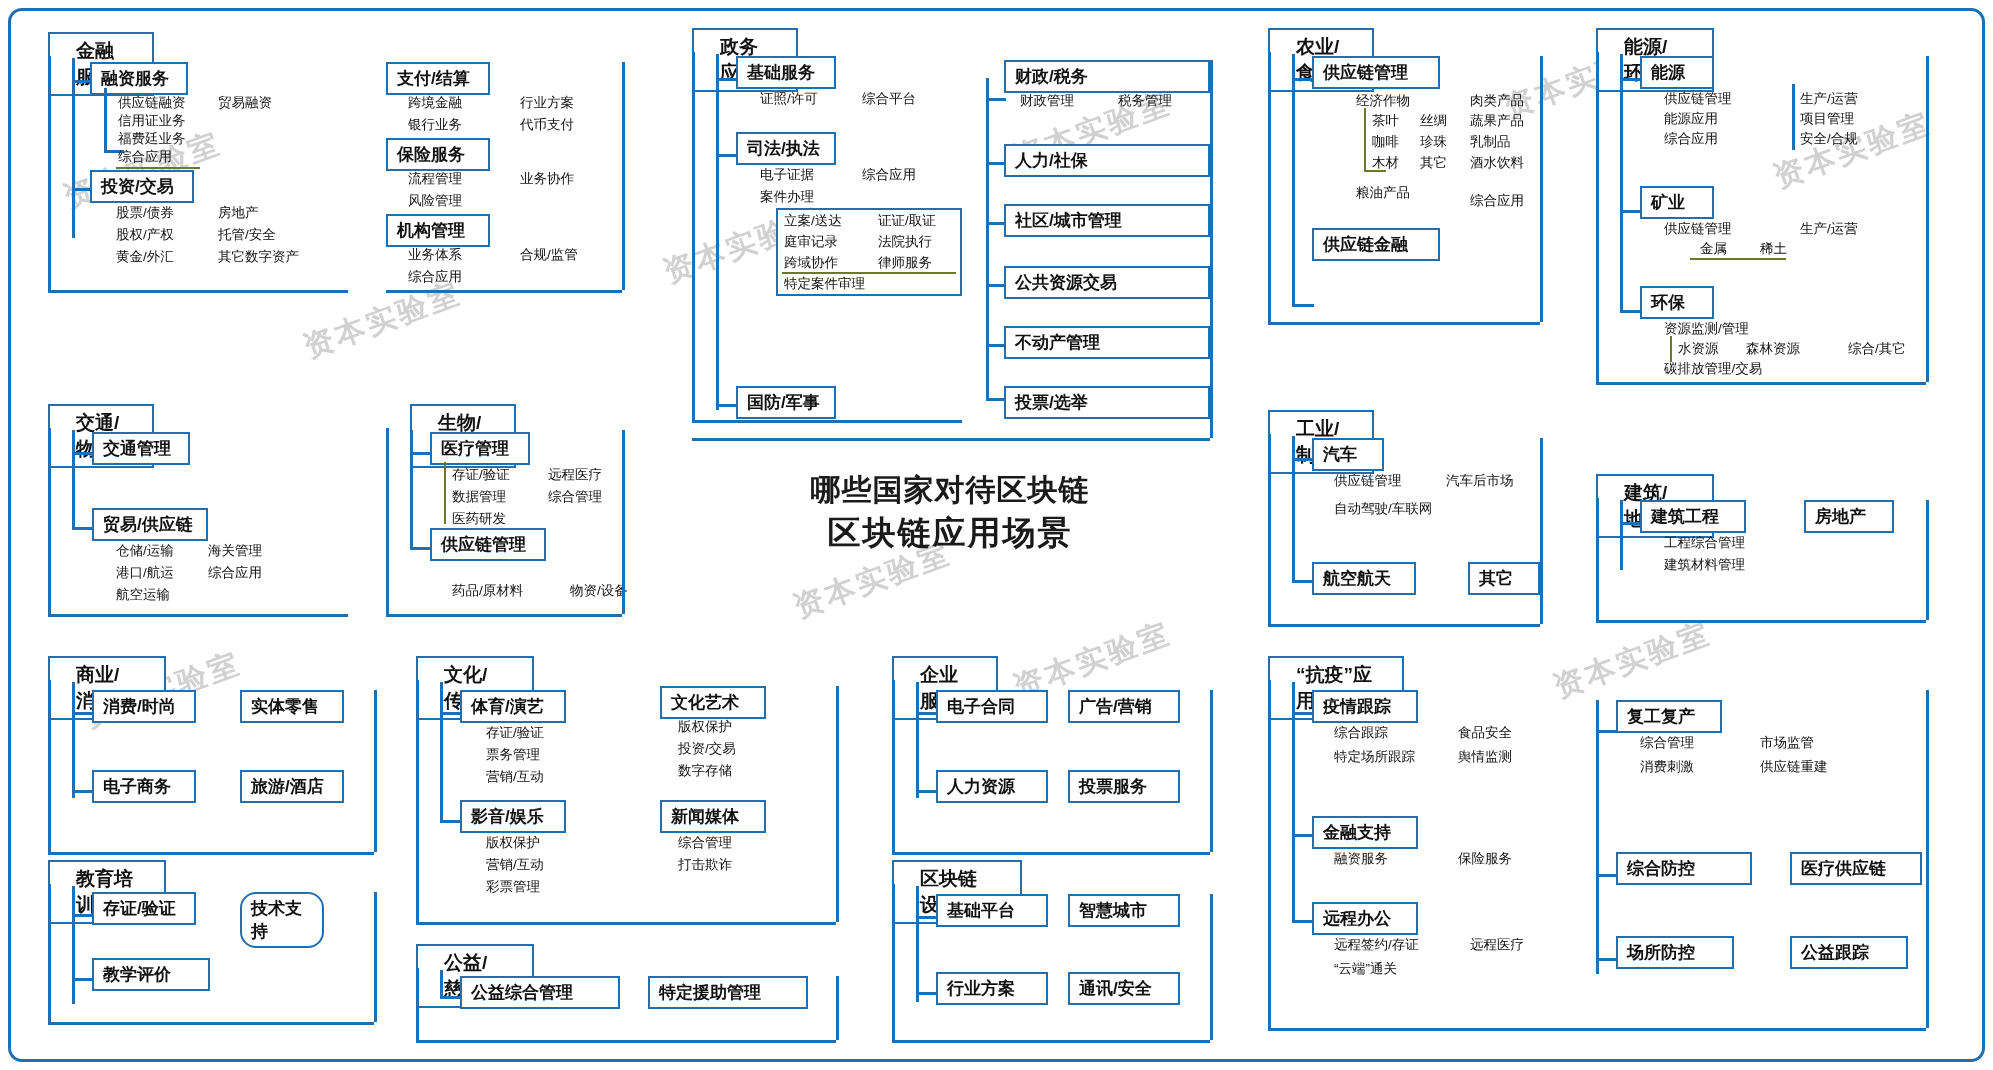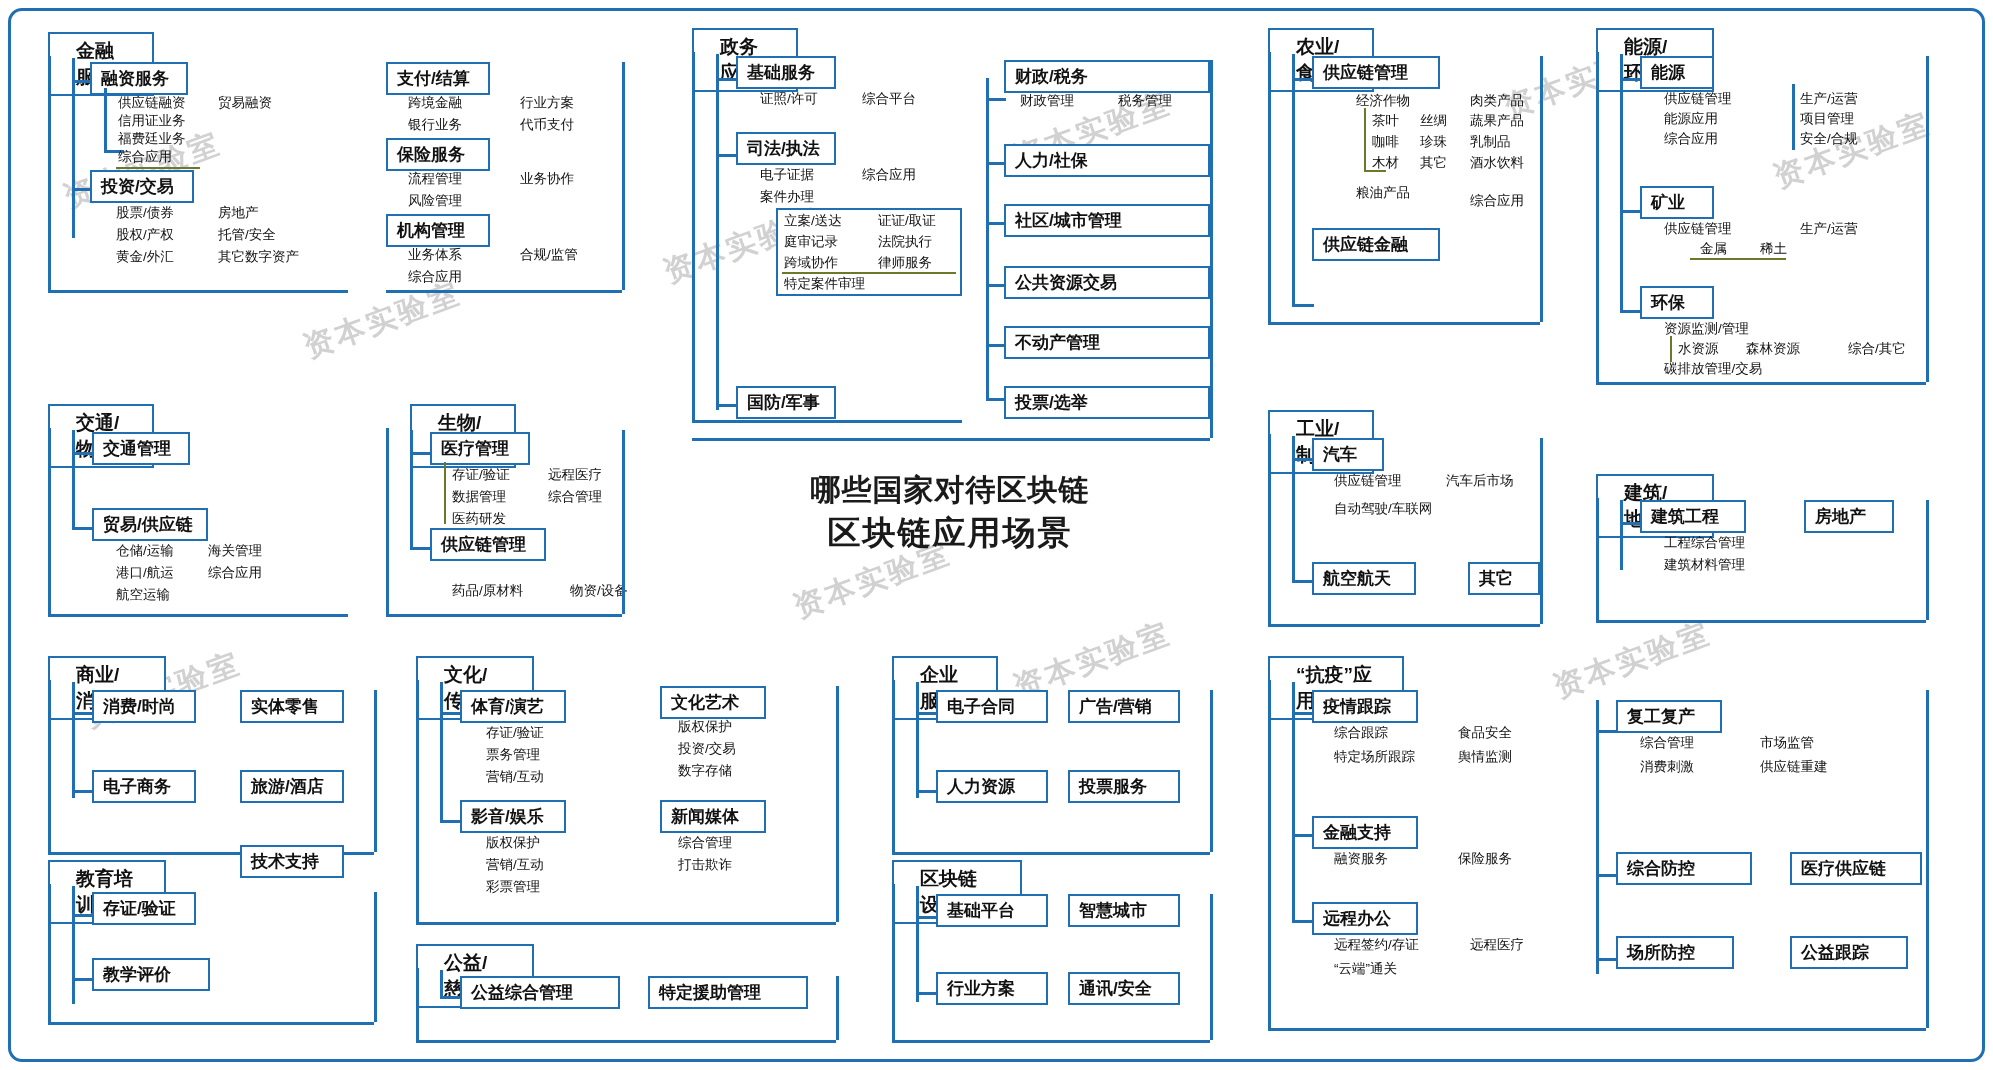--- a/index.html
+++ b/index.html
@@ -264,21 +264,21 @@
   <div class="box l2" style="left:240px;top:770px;width:104px;">旅游/酒店</div>
   <div class="v" style="left:48px;top:680px;height:172px;"></div>
   <div class="h" style="left:48px;top:852px;width:326px;"></div>
   <div class="v" style="left:374px;top:690px;height:162px;"></div>
 
   <div class="box l1" style="left:48px;top:860px;width:118px;">教育培训</div>
   <div class="v" style="left:72px;top:886px;height:118px;"></div>
   <div class="h" style="left:72px;top:914px;width:22px;"></div>
   <div class="h" style="left:72px;top:978px;width:22px;"></div>
   <div class="box l2" style="left:92px;top:892px;width:104px;">存证/验证</div>
-  <div class="box l2" style="left:240px;top:845px;width:104px;">技术支持</div>
+  <div class="box l2" style="left:240px;top:892px;width:84px;border-radius:16px;">技术支持</div>
   <div class="box l2" style="left:92px;top:958px;width:118px;">教学评价</div>
   <div class="v" style="left:48px;top:884px;height:138px;"></div>
   <div class="h" style="left:48px;top:1022px;width:326px;"></div>
   <div class="v" style="left:374px;top:892px;height:130px;"></div>
 
   <div class="box l1" style="left:416px;top:656px;width:118px;">文化/传媒</div>
   <div class="v" style="left:440px;top:682px;height:140px;"></div>
   <div class="h" style="left:440px;top:712px;width:22px;"></div>
   <div class="h" style="left:440px;top:820px;width:22px;"></div>
   <div class="box l2" style="left:460px;top:690px;width:106px;">体育/演艺</div>

